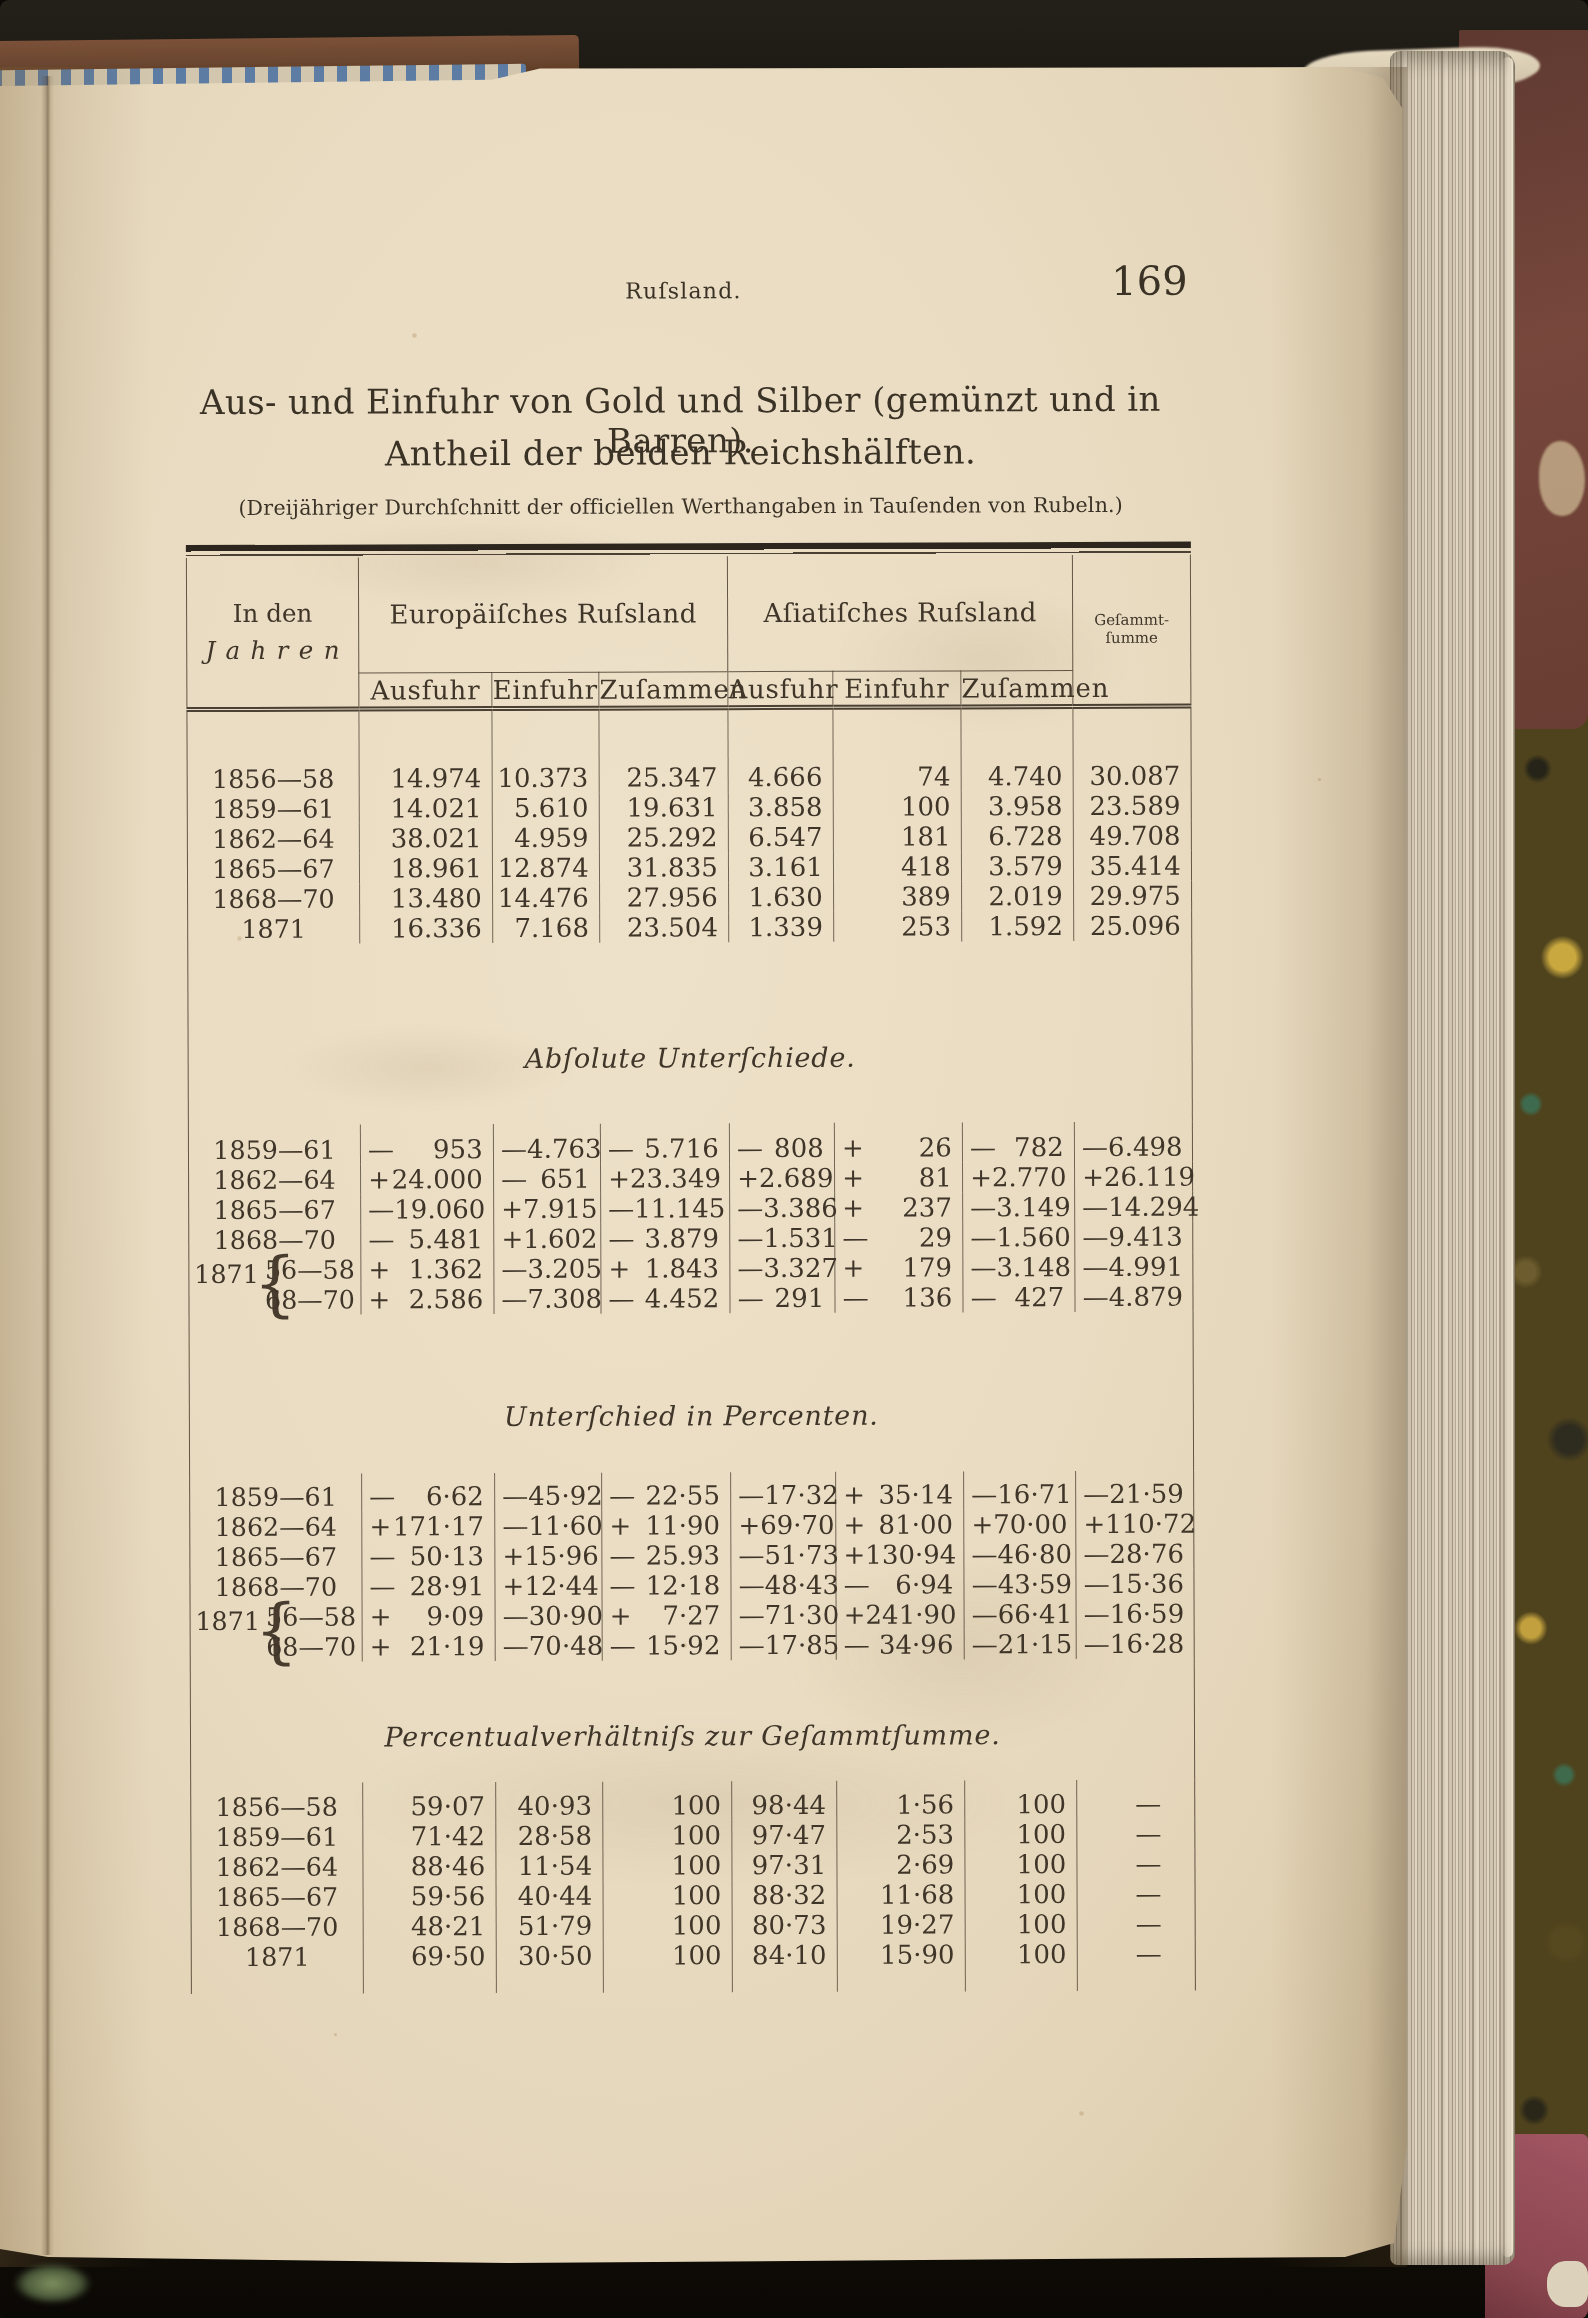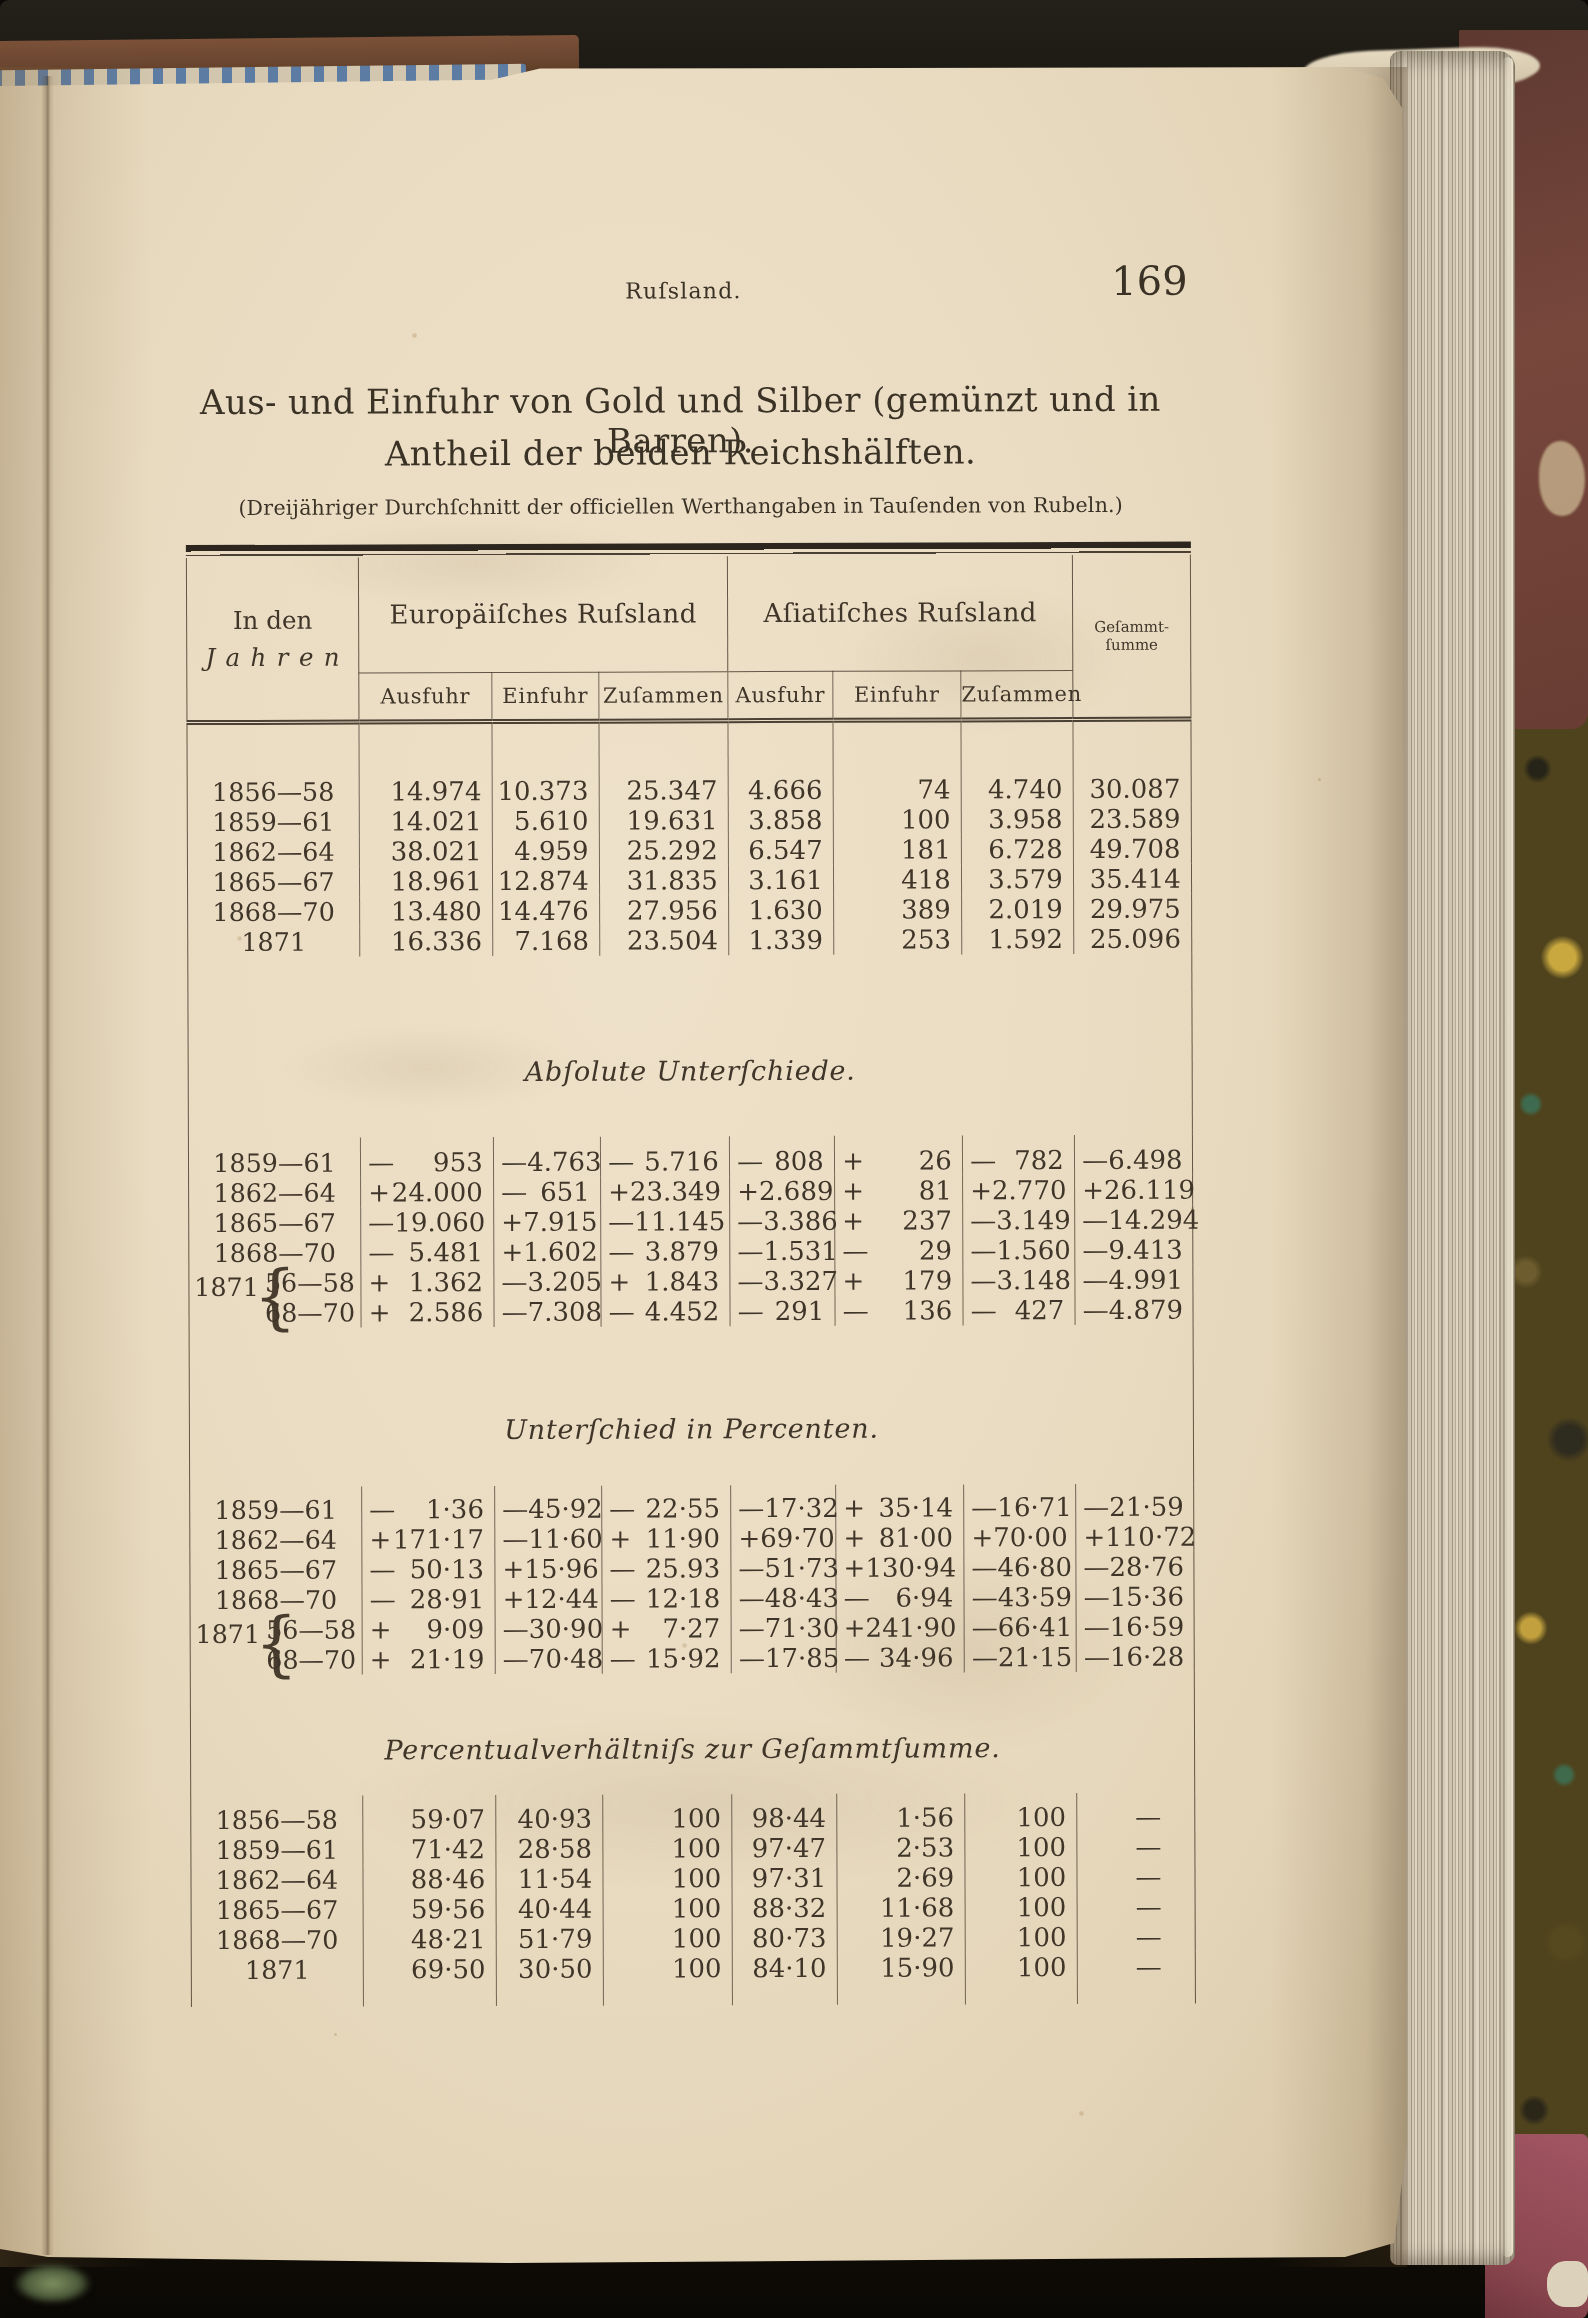--- a/index.html
+++ b/index.html
@@ -98,21 +98,21 @@
     color:#3f3528;}
   table.stats th{font-weight:normal;padding:0;}
   th.years{border-right:1.6px solid rgba(74,62,48,.85);vertical-align:middle;
     font-size:24.6px;border-bottom:5.6px double #4a4034;}
   th.years .l2{letter-spacing:.42em;display:block;margin-top:8px;padding-left:.4em;font-style:italic;}
   th.group{height:116px;vertical-align:middle;font-size:26px;letter-spacing:0.4px;
     border-bottom:1.6px solid rgba(74,62,48,.85);padding-top:17.5px;}
   th.group.g2{border-left:1.6px solid rgba(74,62,48,.85);}
   th.total{border-left:1.6px solid rgba(74,62,48,.85);vertical-align:middle;
     font-size:15px;border-bottom:5.6px double #4a4034;}
-  th.sub{height:49px;font-size:21px;letter-spacing:0.8px;vertical-align:middle;
+  th.sub{height:36px;font-size:26px;letter-spacing:0.8px;vertical-align:middle;
     border-left:1.6px solid rgba(74,62,48,.75);border-bottom:5.6px double #4a4034;}
   th.sub.s0{border-left:none;}
   td{height:30px;padding:0;font-size:26px;vertical-align:middle;}
   td.yc{text-align:center;font-size:25.4px;position:relative;margin-left:45px;}
   td.vc{border-left:1.6px solid rgba(74,62,48,.75);}
   tr.stitle td{border:none;font-style:italic;font-size:27px;text-align:center;
     letter-spacing:0.8px;}
   tr.stitle-0 td{height:181px;padding-top:49px;}
   tr.stitle-1 td{height:159px;padding-top:46px;}
   tr.stitle-2 td{height:121px;padding-top:30px;}
@@ -619,21 +619,21 @@
               </td>
             </tr>
             <tr class="stitle stitle-1">
               <td colspan="8">Unterſchied in Percenten.</td>
             </tr>
             <tr class="rf-2">
               <td class="yc"><span class="yl">1859—61</span></td>
               <td class="vc">
                 <div class="cf">
                   <span>—</span>
-                  <span>1·36</span>
+                  <span>6·62</span>
                 </div>
               </td>
               <td class="vc">
                 <div class="cf">
                   <span>—</span>
                   <span>45·92</span>
                 </div>
               </td>
               <td class="vc">
                 <div class="cf">

